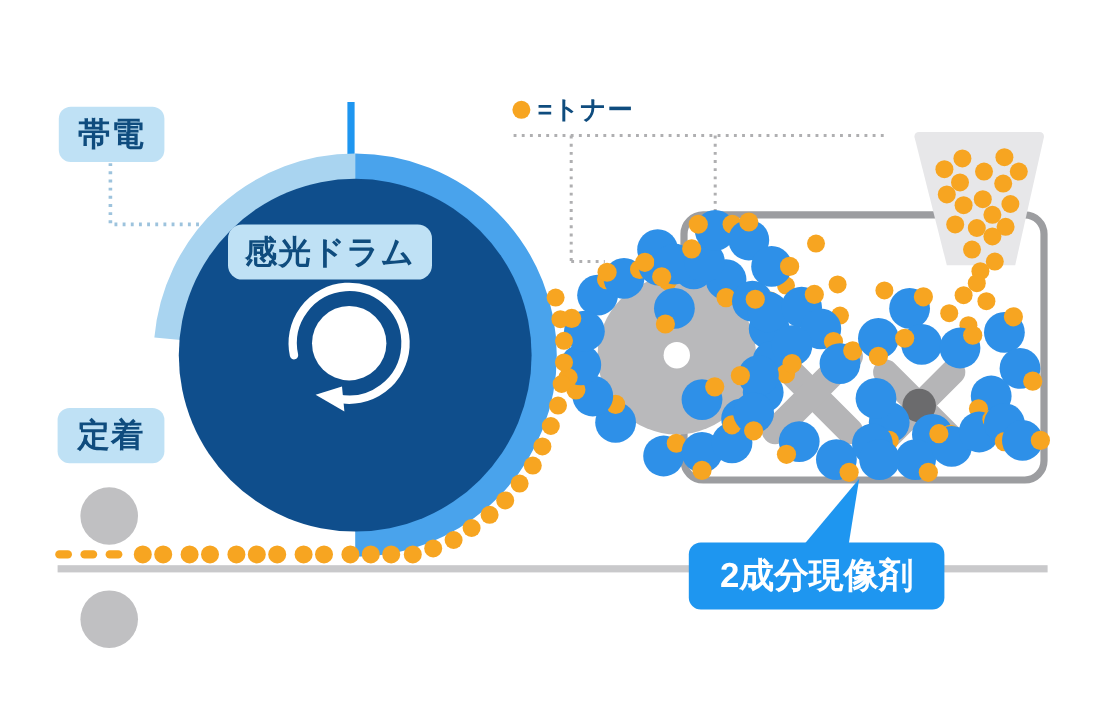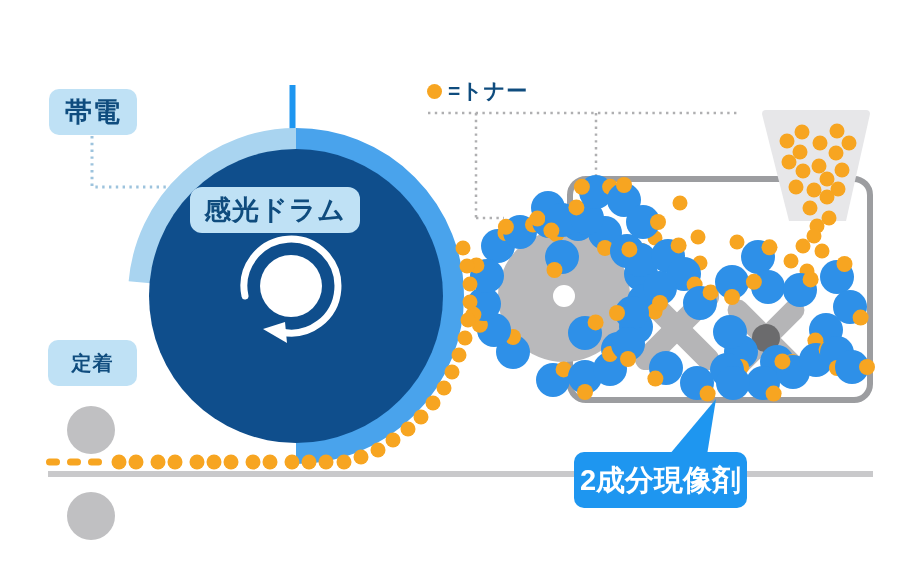--- a/index.html
+++ b/index.html
@@ -10,23 +10,23 @@
   #diagram-svg{position:absolute;left:0;top:0;}
   .pill{
     position:absolute;display:flex;align-items:center;justify-content:center;
     font-weight:bold;border-radius:10px;letter-spacing:1px;line-height:1;
   }
   .pill-light{background:var(--labelBg);color:var(--labelText);}
   .pill-blue{background:var(--blue);color:#ffffff;}
   #label-exposure{left:248px;top:43px;width:88px;height:46px;font-size:27px;}
   #label-charge{left:49px;top:89px;width:88px;height:46px;font-size:27px;}
   #label-drum{left:190px;top:187px;width:170px;height:46px;font-size:27px;border-radius:12px;}
-  #label-fusing{left:48px;top:340px;width:89px;height:46px;font-size:20px;}
+  #label-fusing{left:48px;top:340px;width:89px;height:46px;font-size:27px;}
   #label-transfer{left:250px;top:497px;width:87px;height:44px;font-size:26px;}
-  #callout-developer{left:574px;top:452px;width:173px;height:56px;font-size:29px;border-radius:10px;letter-spacing:0;}
+  #callout-developer{left:574px;top:452px;width:213px;height:56px;font-size:29px;border-radius:10px;letter-spacing:0;}
   #legend{
     position:absolute;left:427px;top:76px;height:30px;display:flex;align-items:center;gap:44px;
     font-weight:bold;font-size:21px;color:var(--labelText);letter-spacing:1px;
   }
   .legend-item{display:flex;align-items:center;gap:6px;}
   .swatch{border-radius:50%;display:inline-block;}
   .swatch-toner{width:15px;height:15px;background:var(--orange);}
   .swatch-carrier{width:23px;height:23px;background:var(--carrier);}
 </style>
 </head>

